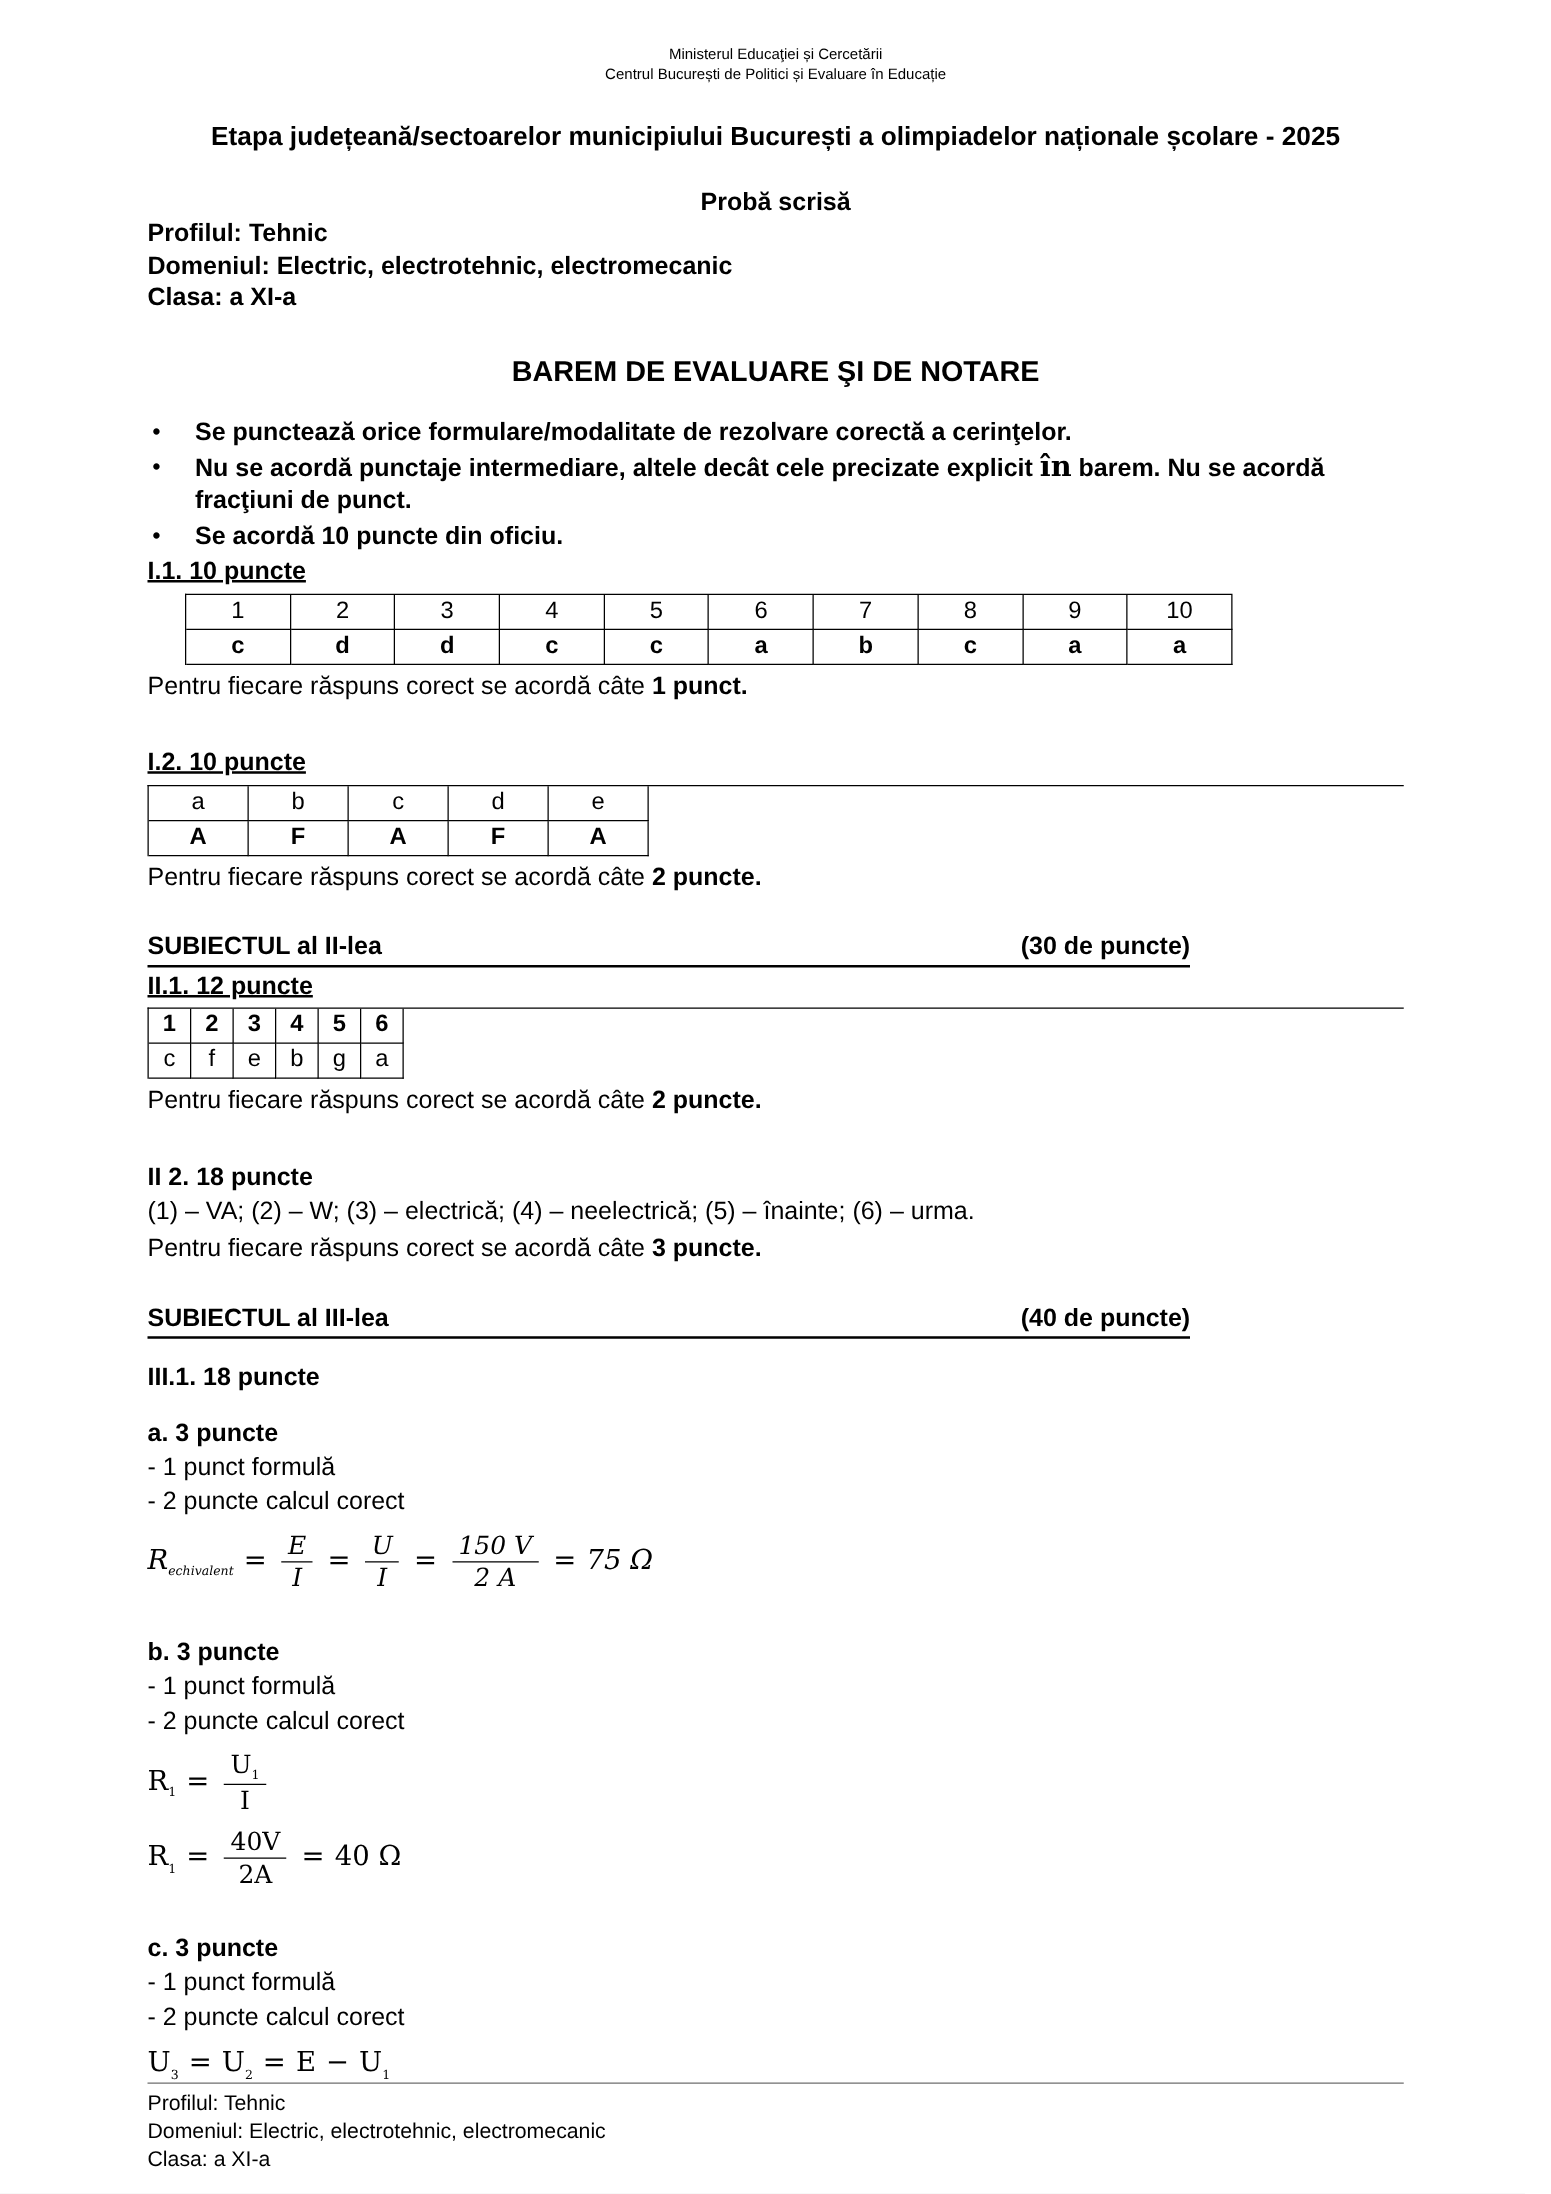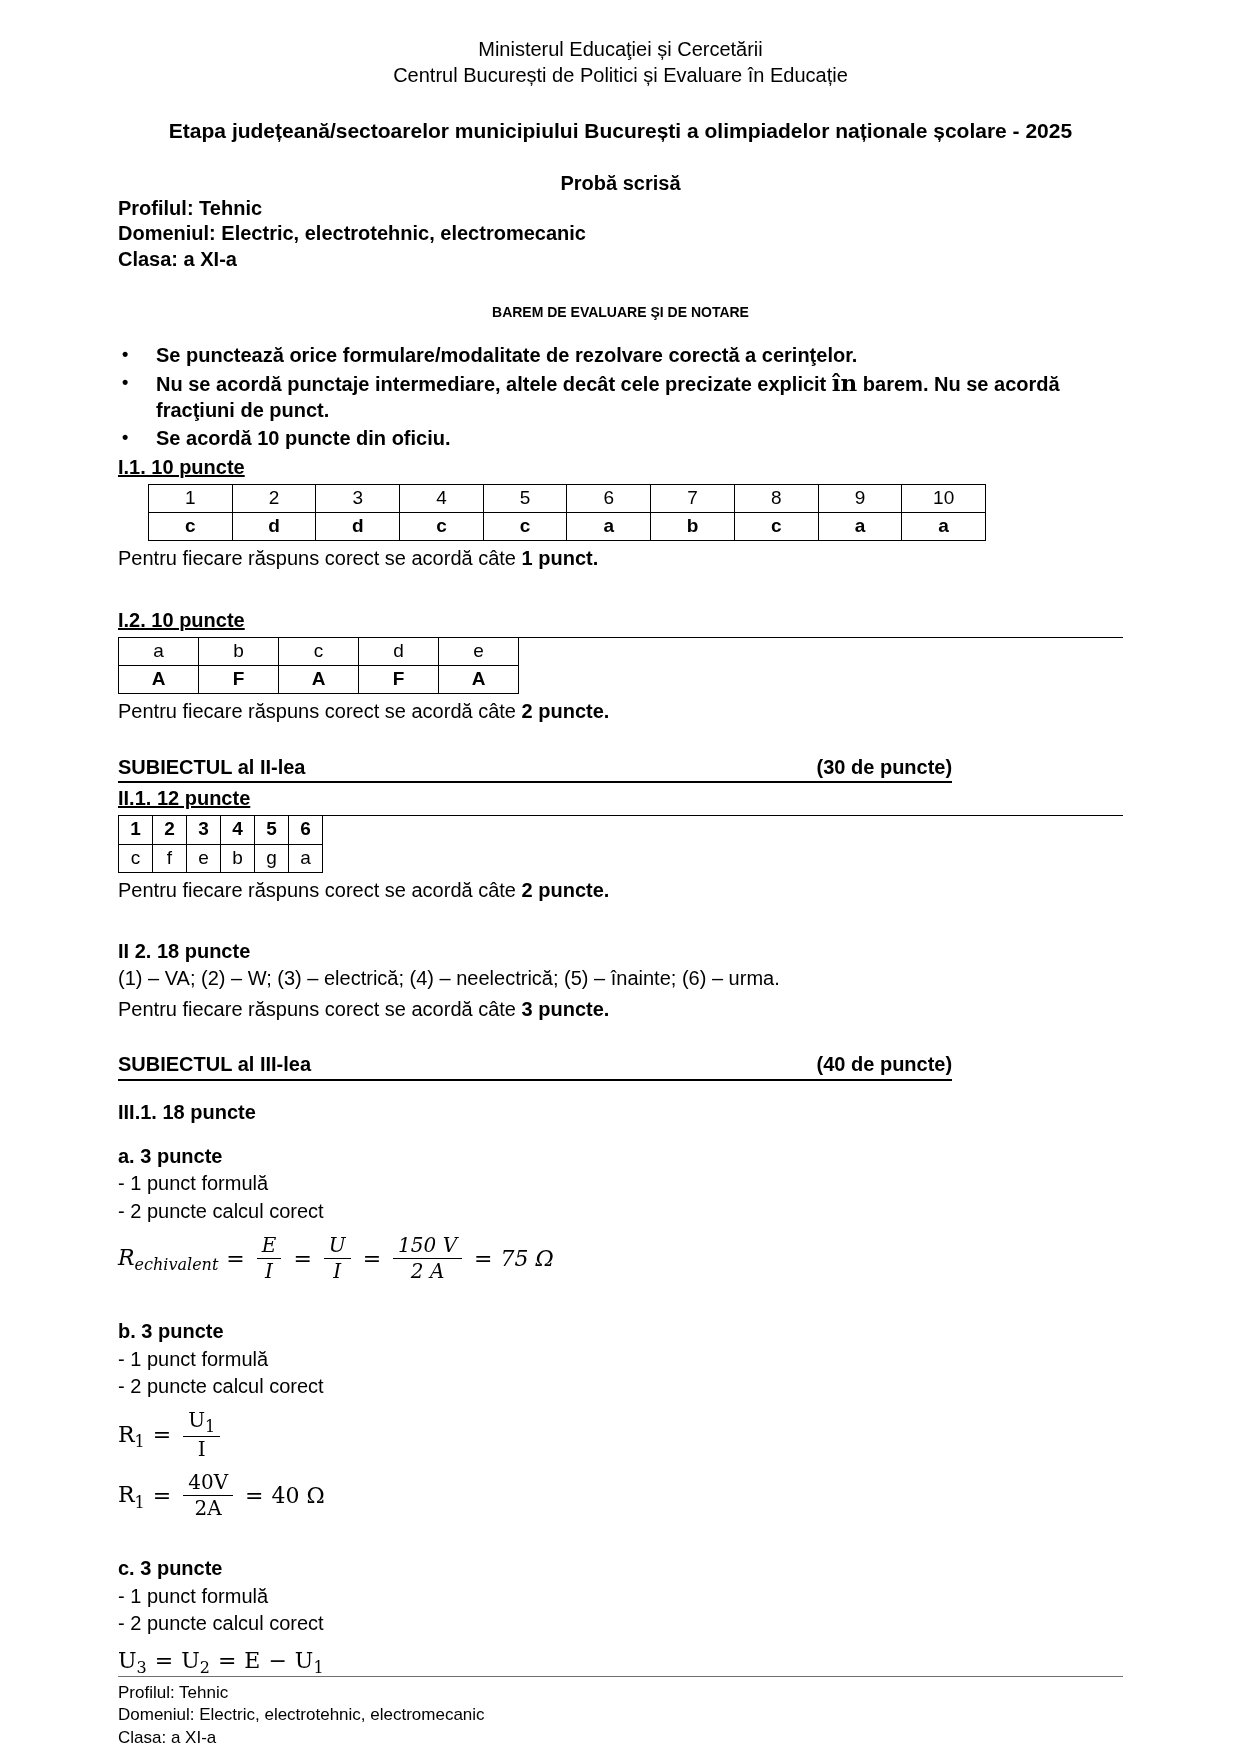--- a/index.html
+++ b/index.html
@@ -5,25 +5,25 @@
   * { margin:0; padding:0; box-sizing:border-box; }
   html,body { background:#e9e9e9; }
   .page {
     width:1241px; min-height:1755px; margin:0 auto;
     background:#ffffff; color:#000;
     font-family:"Liberation Sans","DejaVu Sans",sans-serif;
     font-size:20px; line-height:1.27;
     padding:36px 118px 16px 118px;
     display:flex; flex-direction:column;
   }
-  .doc-header { text-align:center; font-size:20px; line-height:1.3; }
+  .doc-header { text-align:center; font-size:12px; line-height:1.3; }
   .title { text-align:center; font-size:21px; font-weight:bold; margin-top:30px; }
   .subtitle { text-align:center; font-weight:bold; margin-top:26px; }
   .meta { font-weight:bold; }
-  .barem-title { text-align:center; font-size:14px; font-weight:bold; margin-top:32px; }
+  .barem-title { text-align:center; font-size:23px; font-weight:bold; margin-top:32px; }
   .bullets { margin-top:18px; }
   .bullet { display:flex; font-weight:bold; margin-top:3px; }
   .bullet::before { content:"•"; flex:0 0 34px; padding-left:4px; font-size:18px; }
   .bullet-text { flex:1; }
   .u-line { text-decoration-thickness:2px; }
   .math-in { font-family:"DejaVu Serif","Liberation Serif",serif; font-size:23px; line-height:1; }
   .section-head {
     display:flex; justify-content:space-between; width:83%;
     font-weight:bold; border-bottom:2px solid #000;
     margin-top:30px; padding-bottom:1px;
@@ -41,21 +41,21 @@
     text-align:center; font-size:19px; padding:1px 0 2px;
   }
   .cell.b { font-weight:bold; }
   .note { margin-top:5px; }
   .plain { margin-top:2px; }
   .formula {
     font-family:"DejaVu Serif","Liberation Serif",serif;
     font-size:22px; margin-top:10px; display:flex; align-items:center;
   }
   .formula.it { font-style:italic; }
-  .formula sub { font-size:16px; line-height:1;margin-top:21px; }
+  .formula sub { font-size:10px; line-height:1;margin-top:21px; }
   .frac { display:inline-flex; flex-direction:column; text-align:center; vertical-align:middle; margin:0 4px; }
   .frac .num { border-bottom:1.5px solid #000; padding:0 5px 1px; font-size:20px; line-height:1.15; }
   .frac .den { padding:1px 5px 0; font-size:20px; line-height:1.15; }
   .eq { margin:0 8px; }
   .footer { margin-top:auto; border-top:1px solid #6f6f6f; padding-top:5px; font-size:17px; line-height:1.32; }
 </style>
 </head>
 <body>
 
 <div class="page">

